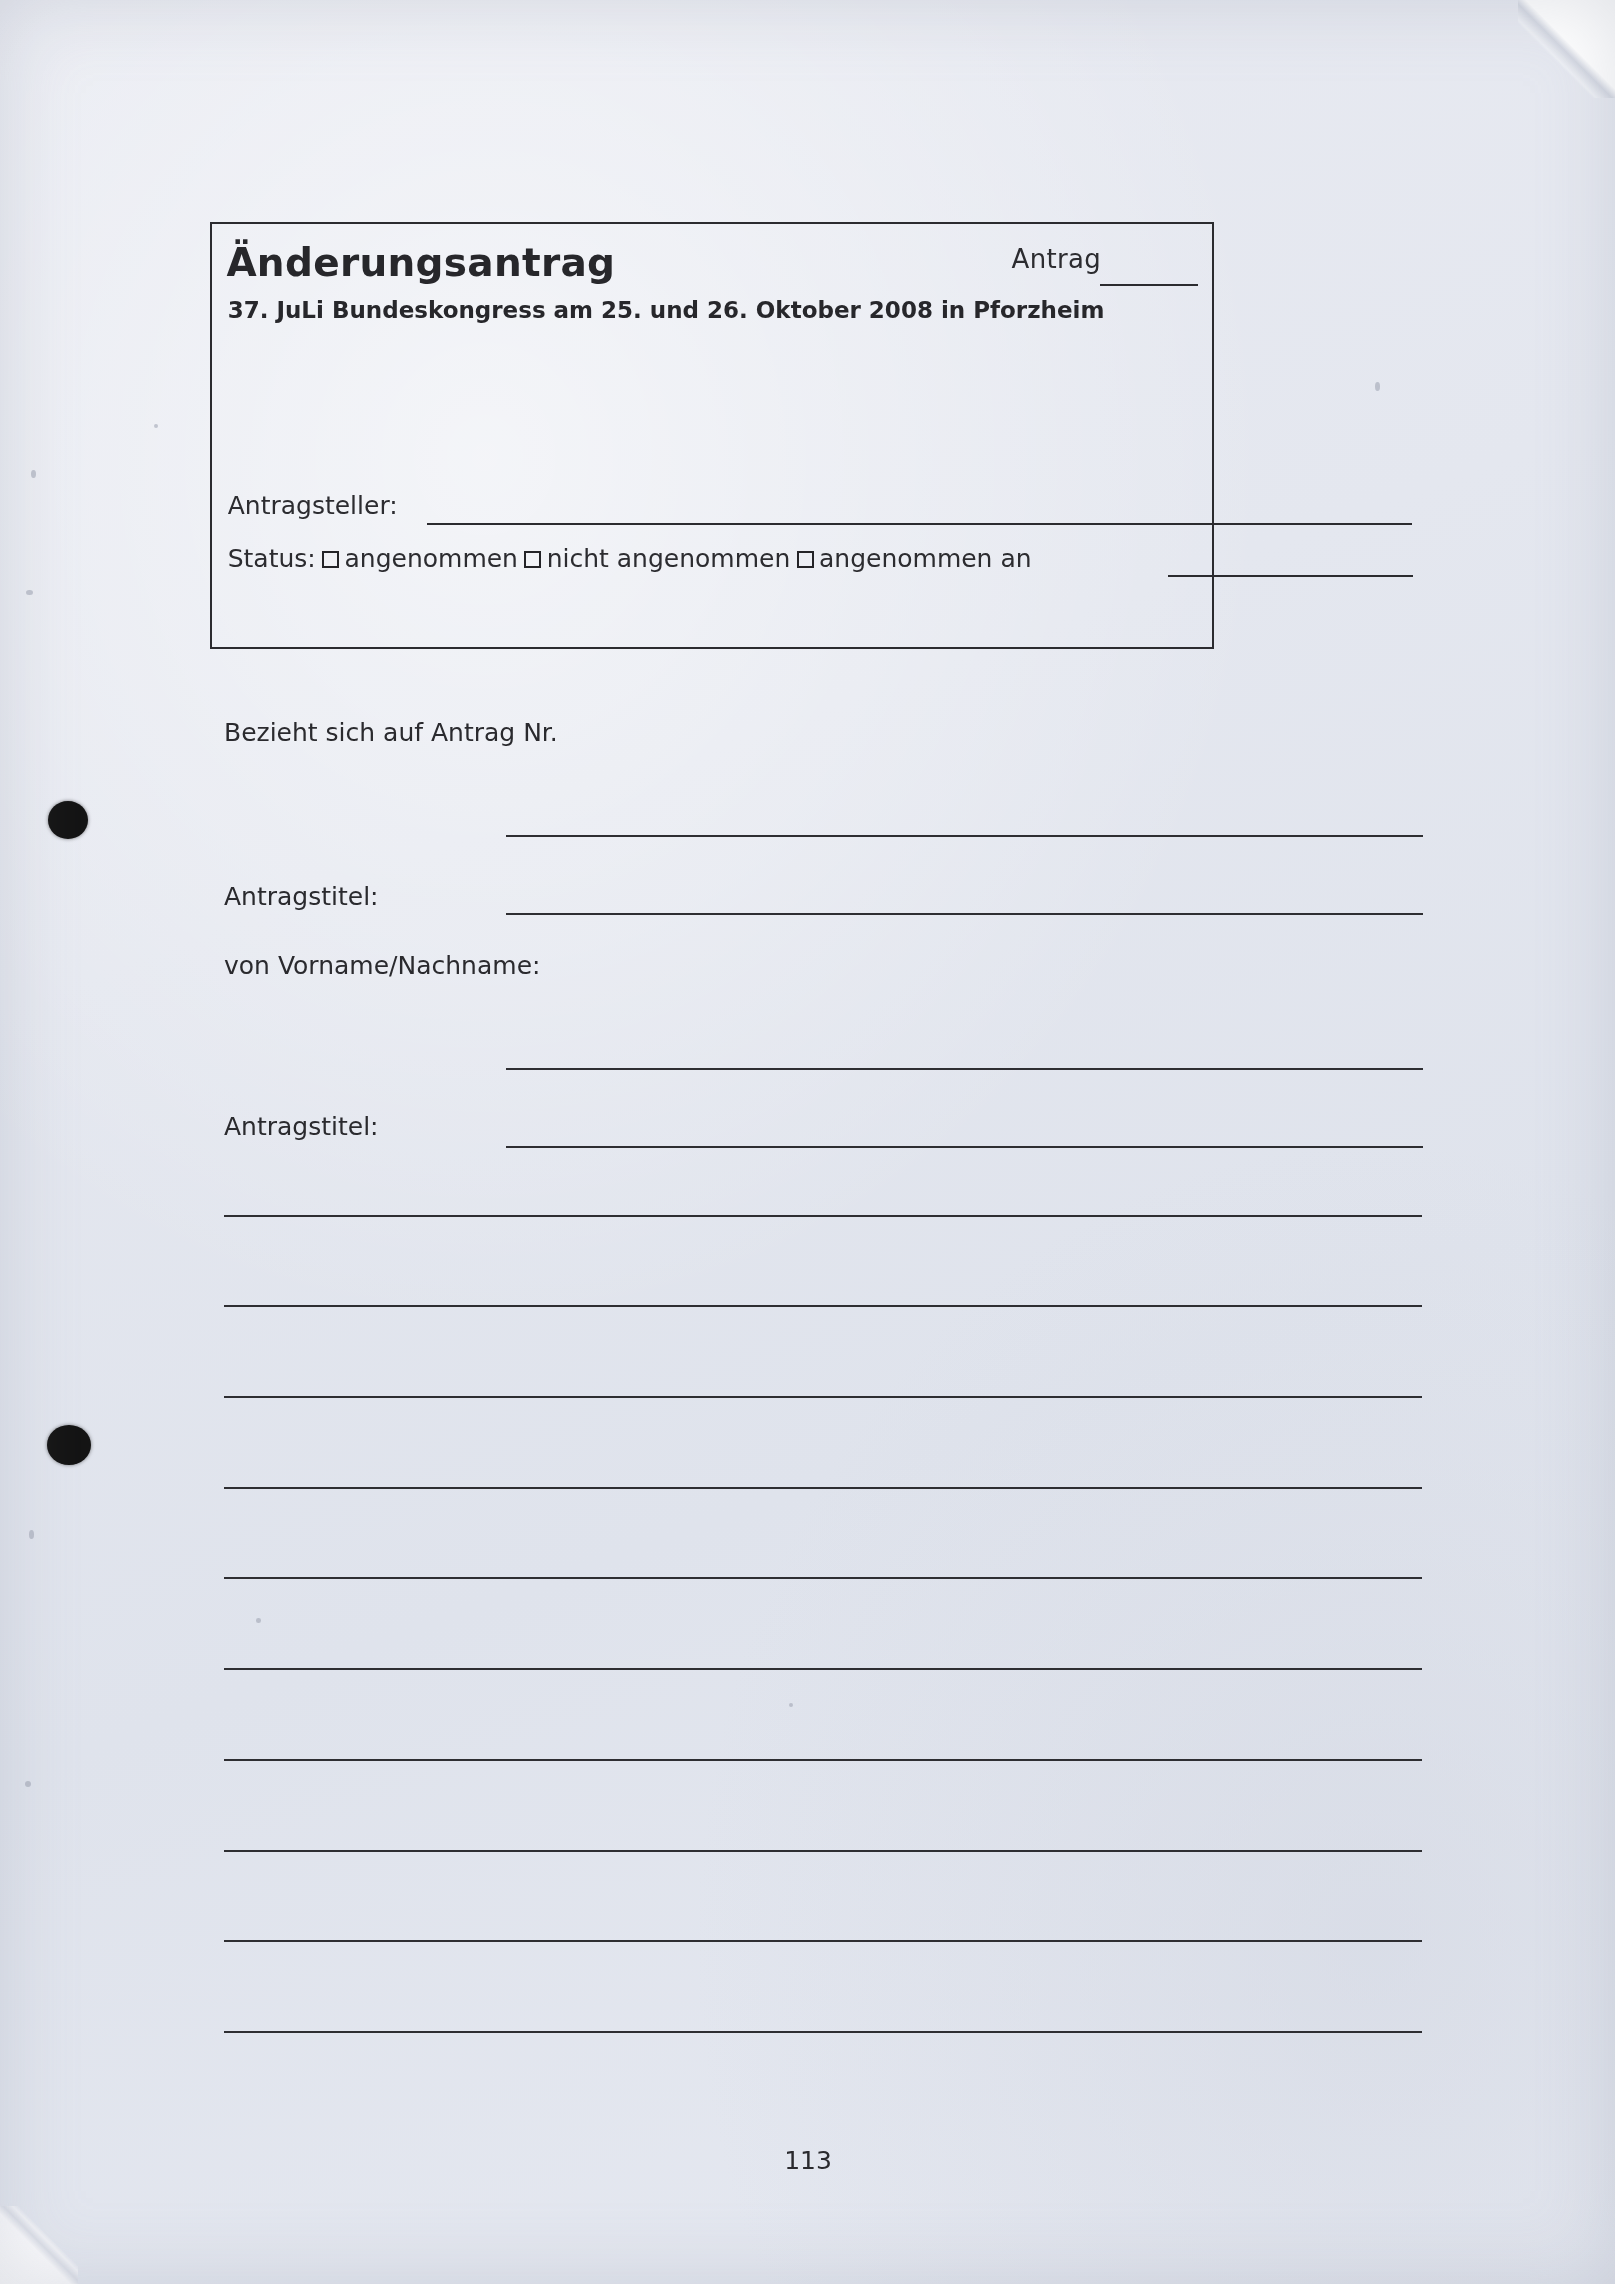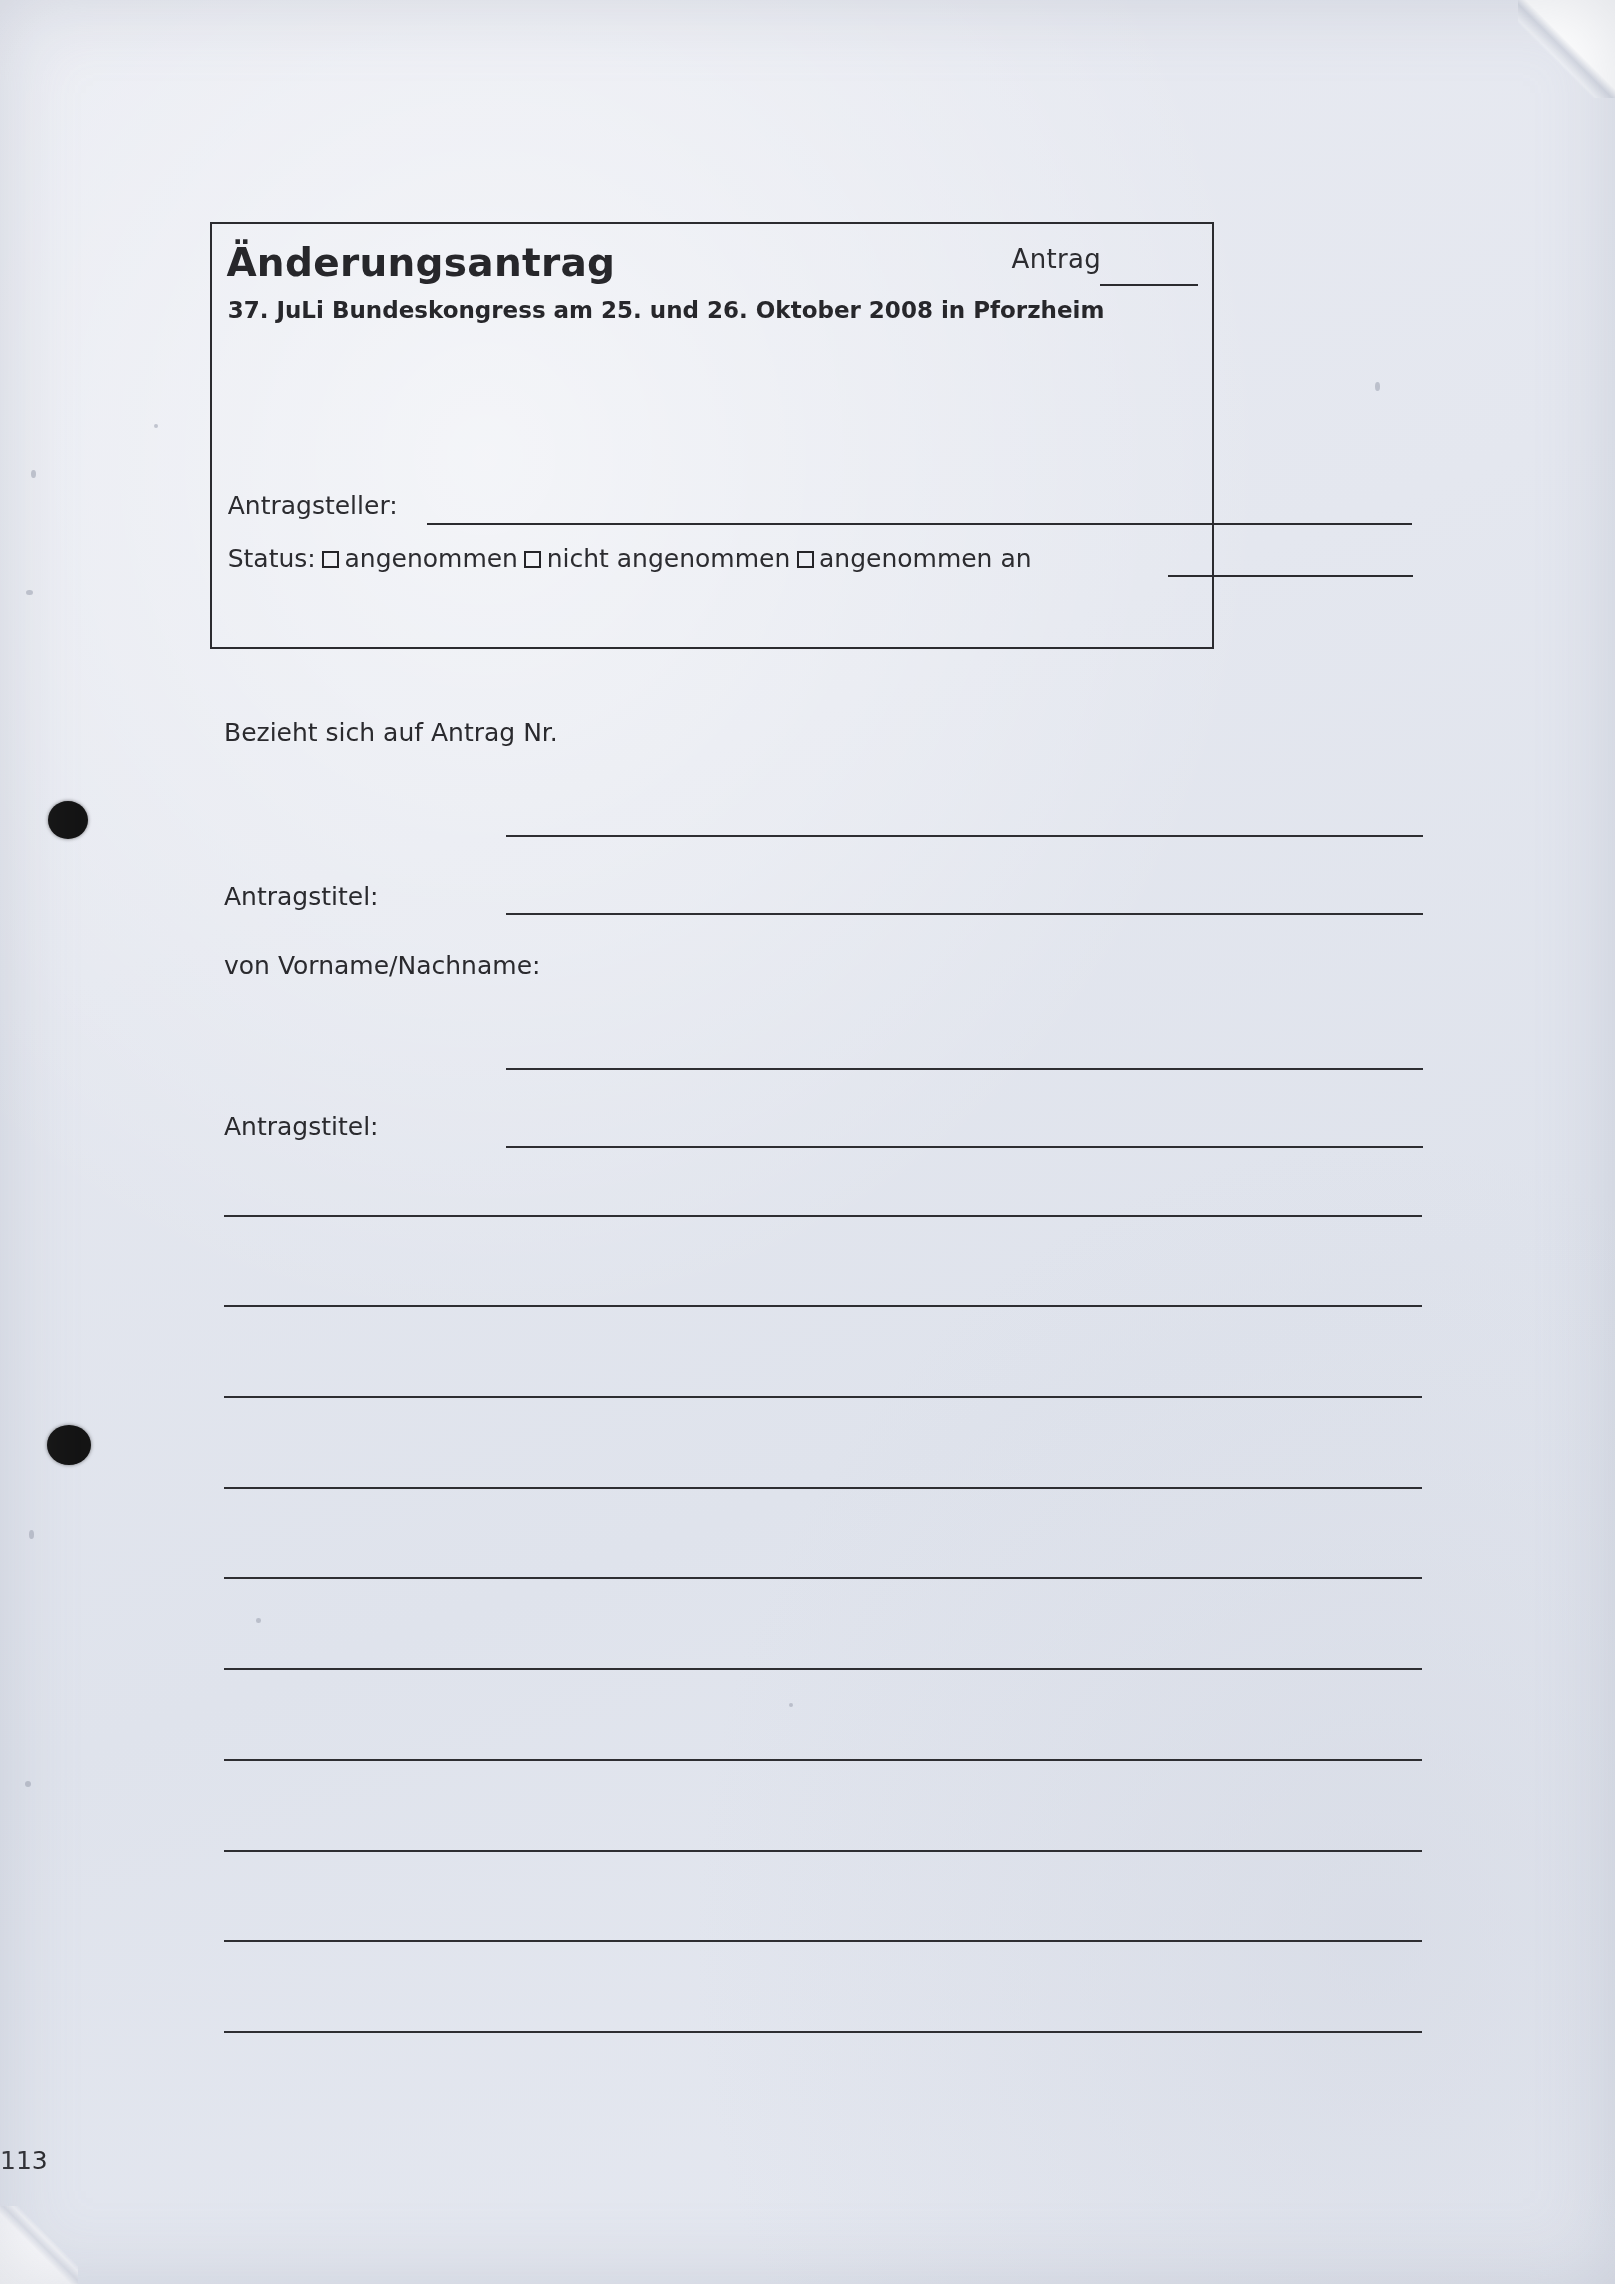--- a/index.html
+++ b/index.html
@@ -157,20 +157,21 @@
     position: absolute;
     border-bottom: 2px solid #2e2e32;
   }
 
   
   .page-no {
     position: absolute;
     left: 0;
     right: 0;
     top: 2146px;
+    text-align: center;
     font-size: 25px;
     color: #2a2a2e;
   }
 </style>
 </head>
 <body>
 
 <div class="page">
   <div class="corner-fold"></div>
   <div class="corner-fold-bl"></div>

